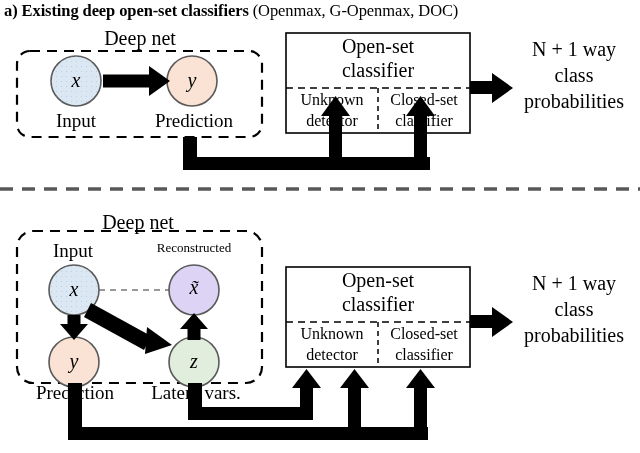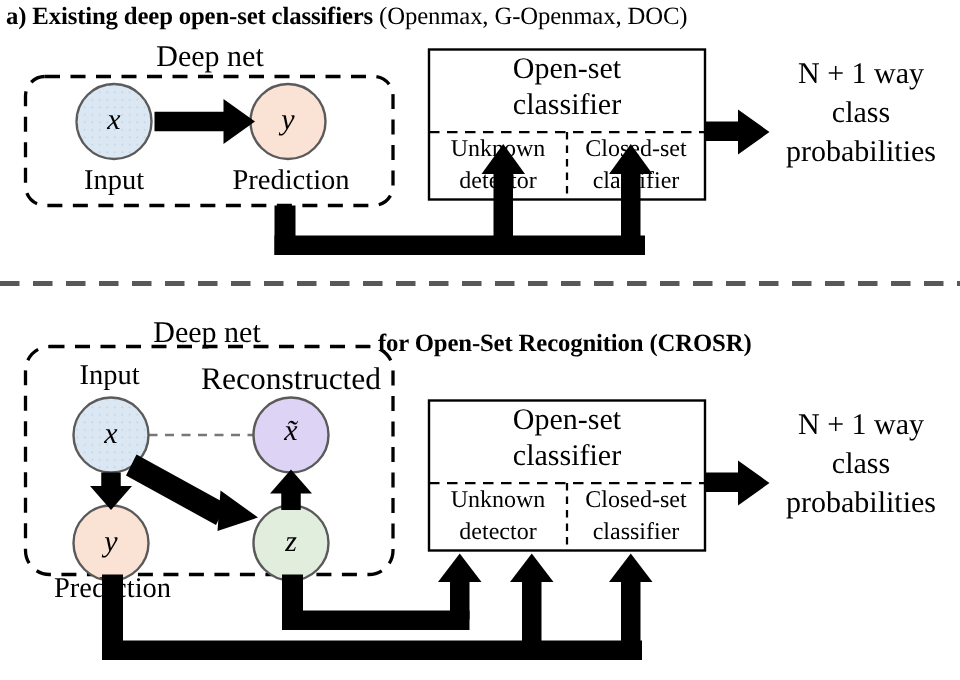--- a/index.html
+++ b/index.html
@@ -132,33 +132,33 @@
 
   <div class="txt center" style="left:332px;top:91px;font-size:16px;">Unknown</div>
   <div class="txt center" style="left:332px;top:112px;font-size:16px;">detector</div>
   <div class="txt center" style="left:424px;top:91px;font-size:16px;">Closed-set</div>
   <div class="txt center" style="left:424px;top:112px;font-size:16px;">classifier</div>
 
   <div class="txt center" style="left:574px;top:39px;font-size:20px;">N + 1 way</div>
   <div class="txt center" style="left:574px;top:65px;font-size:20px;">class</div>
   <div class="txt center" style="left:574px;top:91px;font-size:20px;">probabilities</div>
 
-  <div class="txt hdr" style="left:252px;top:220px;font-size:16.5px;">for Open-Set Recognition (CROSR)</div>
 
   <div class="txt center" style="left:138px;top:212px;font-size:20px;">Deep net</div>
 
   <div class="txt center" style="left:73px;top:241px;font-size:19px;">Input</div>
-  <div class="txt center" style="left:194px;top:241px;font-size:21px;">Reconstructed</div>
+  <div class="txt center" style="left:194px;top:241px;font-size:13px;">Reconstructed</div>
 
   <div class="txt center" style="left:74px;top:279px;font-size:20px;font-style:italic;">x</div>
   <div class="txt center" style="left:194px;top:277px;font-size:20px;font-style:italic;">x̃</div>
   <div class="txt center" style="left:74px;top:351px;font-size:20px;font-style:italic;">y</div>
   <div class="txt center" style="left:194px;top:351px;font-size:20px;font-style:italic;">z</div>
 
   <div class="txt center" style="left:75px;top:383px;font-size:19px;">Prediction</div>
+  <div class="txt center" style="left:196px;top:383px;font-size:19px;">Latent vars.</div>
 
   <div class="txt center" style="left:378px;top:270px;font-size:20px;">Open-set</div>
   <div class="txt center" style="left:378px;top:294px;font-size:20px;">classifier</div>
 
   <div class="txt center" style="left:332px;top:325px;font-size:16px;">Unknown</div>
   <div class="txt center" style="left:332px;top:346px;font-size:16px;">detector</div>
   <div class="txt center" style="left:424px;top:325px;font-size:16px;">Closed-set</div>
   <div class="txt center" style="left:424px;top:346px;font-size:16px;">classifier</div>
 
   <div class="txt center" style="left:574px;top:273px;font-size:20px;">N + 1 way</div>

